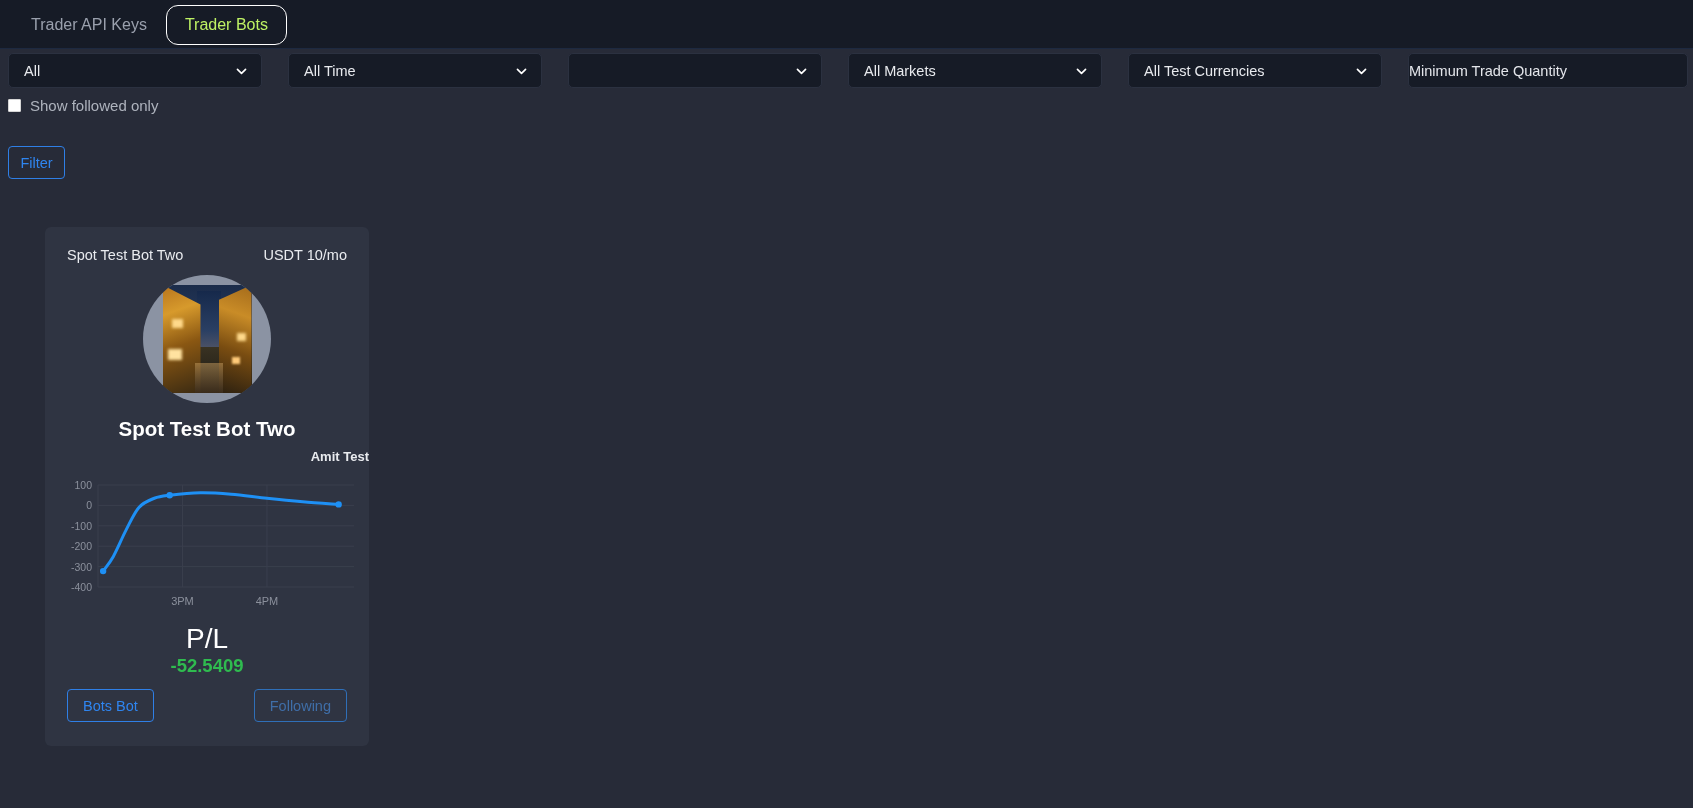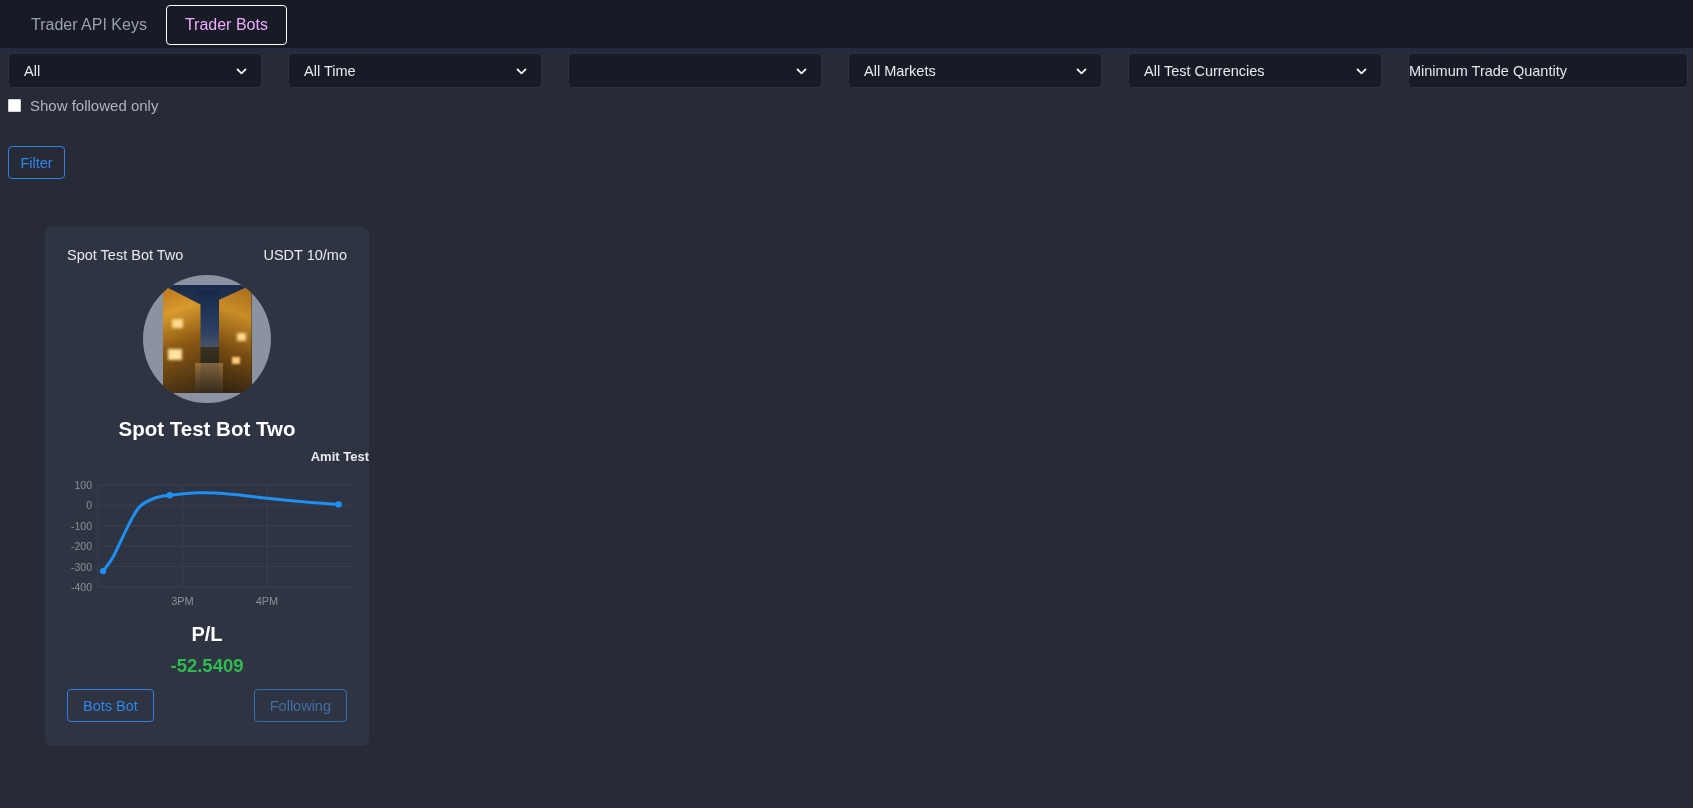--- a/index.html
+++ b/index.html
@@ -18,22 +18,22 @@
     display: flex; align-items: flex-start;
   }
   .tabbar-inner { display: flex; align-items: stretch; height: 43px; margin-left: 12px; margin-top: 5px; }
   .tab {
     display: flex; align-items: center; justify-content: center;
     padding: 0 18px; height: 40px;
     font-size: 16px; color: #9aa0ad; cursor: pointer;
     background: transparent; border: 1px solid transparent;
   }
   .tab.active {
-    color: #f0abfc; background: #161b26;
-    border: 1px solid #ffffff; border-radius: 4px; align-items: center;
+    color: #bef264; background: #161b26;
+    border: 1px solid #ffffff; border-radius: 12px; align-items: center;
   }
   .tabbar-underline {
     position: absolute; left: 0; top: 48px; width: 1693px; height: 1px;
     background: #1d2940;
   }
 
   
   .filters {
     position: absolute; left: 0; top: 53px; width: 1467px; height: 36px;
   }
@@ -131,21 +131,21 @@
     position: absolute; left: 0; top: 222px; width: 100%;
     text-align: right; font-size: 13px; font-weight: bold; color: #e9ebef;
   }
 
   
   .chart { position: absolute; left: 11px; top: 250px; width: 302px; height: 140px; }
   .chart svg { display: block; }
 
   .pl-label {
     position: absolute; left: 0; top: 396px; width: 100%;
-    text-align: center; font-size: 20px; font-weight: bold; color: #ffffff;
+    text-align: center; font-size: 28px; font-weight: normal; color: #ffffff;
   }
   .pl-value {
     position: absolute; left: 0; top: 428px; width: 100%;
     text-align: center; font-size: 18.5px; font-weight: bold; color: #2fbb4f;
   }
 
   .card-actions {
     position: absolute; left: 22px; right: 22px; top: 462px;
     display: flex; justify-content: space-between;
   }

